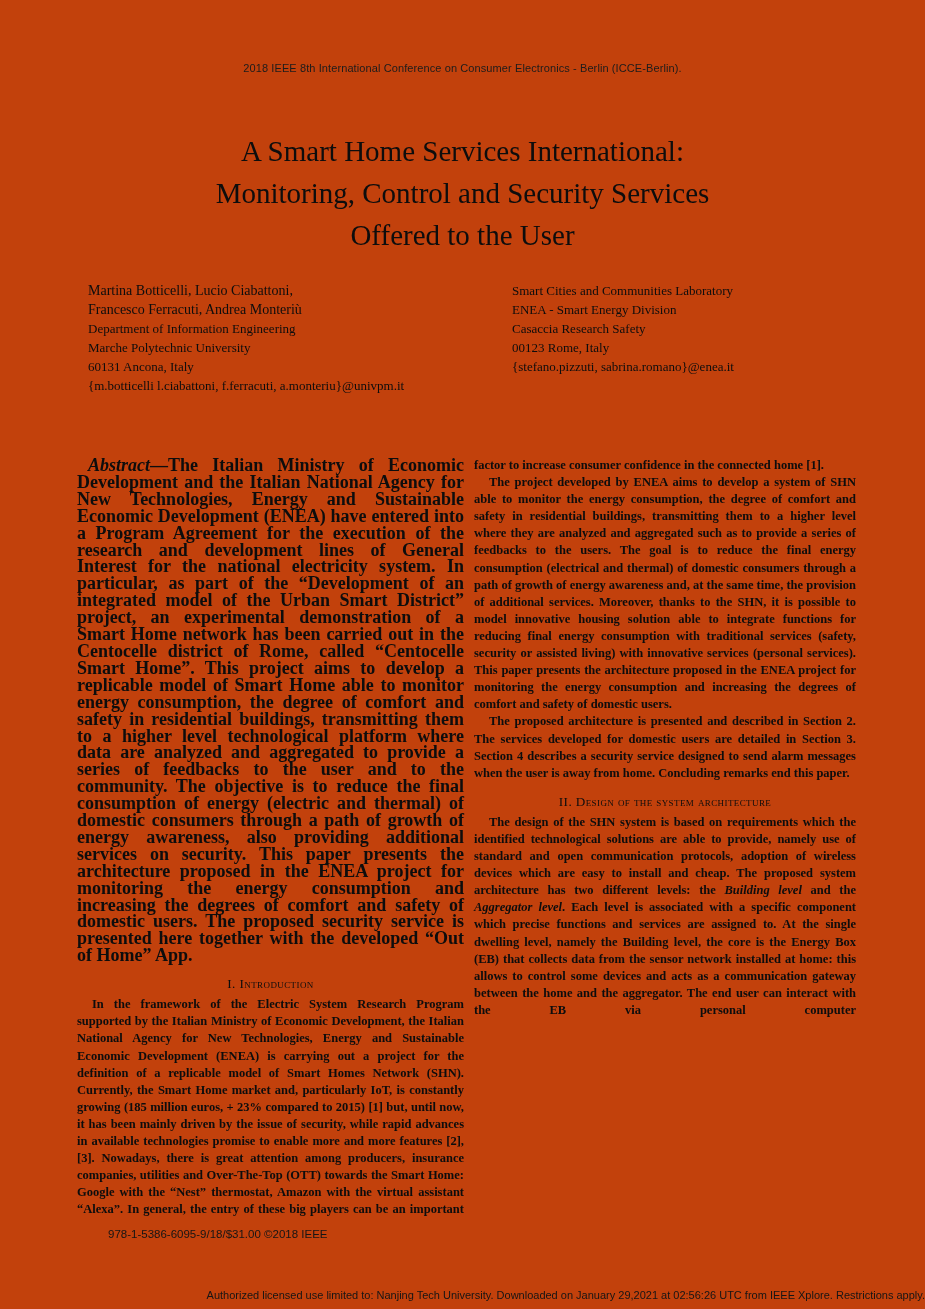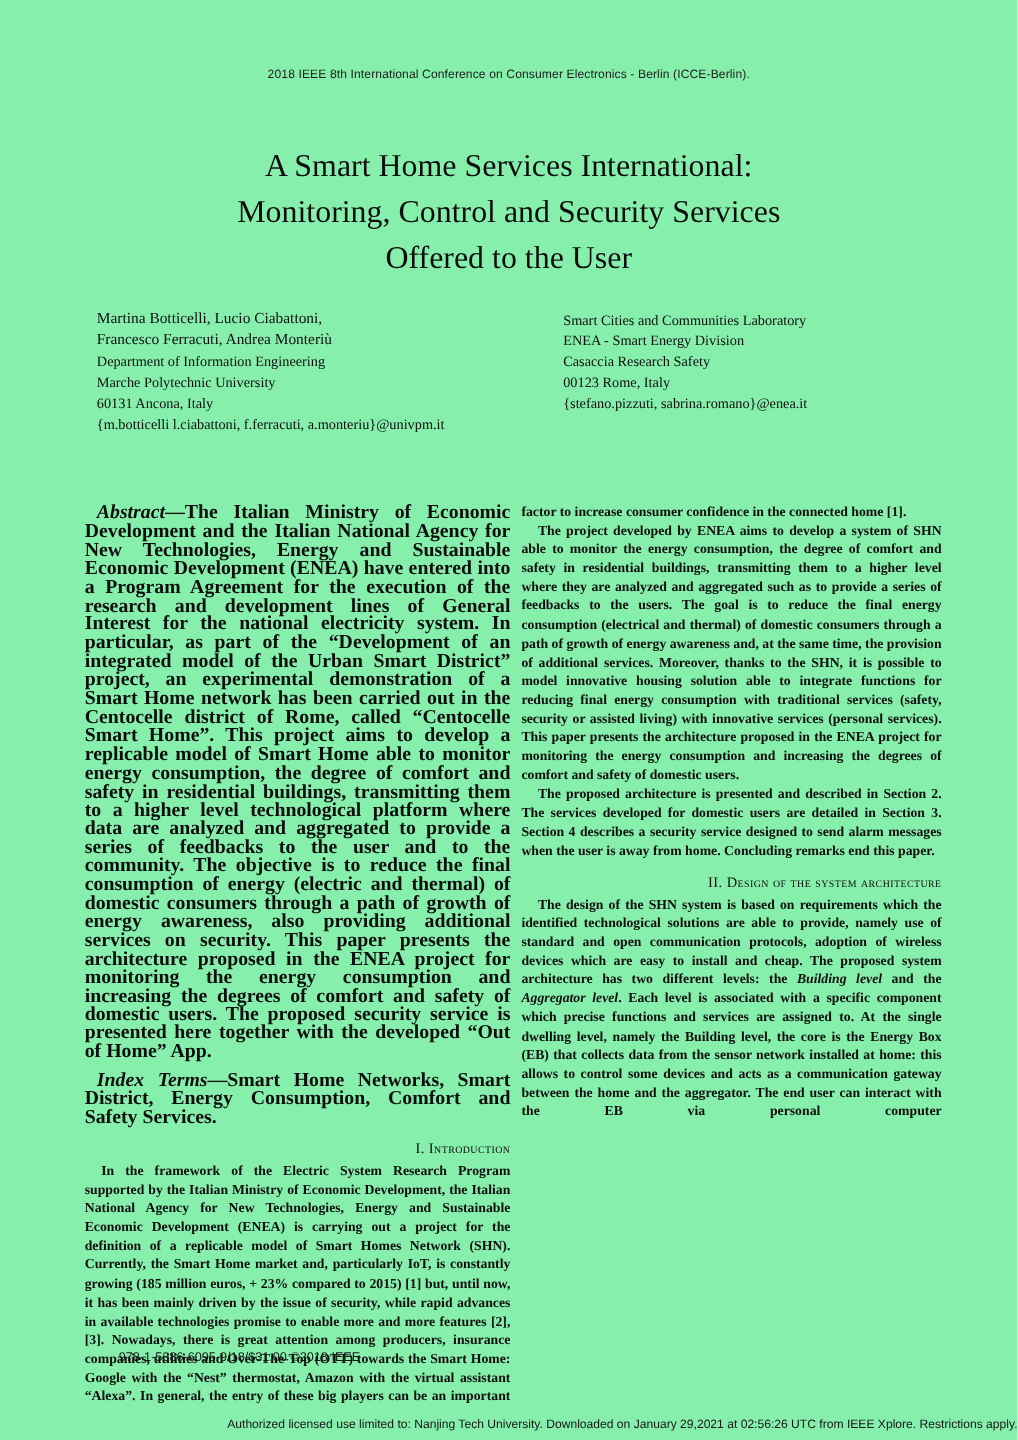--- a/index.html
+++ b/index.html
@@ -2,21 +2,21 @@
 <html><head>
 <meta charset="utf-8">
 <style>
   * { margin: 0; padding: 0; box-sizing: border-box; }
   html, body { background: #ffffff; }
   .page {
     position: relative;
     width: 925px;
     height: 1309px;
     margin: 0 auto;
-    background: #86efac;
+    background: #c2410c;
     color: #000;
     font-family: "Liberation Serif", serif;
     overflow: hidden;
   }
   .conf-header {
     position: absolute;
     top: 62px; left: 0;
     width: 100%;
     text-align: center;
     font-family: "Liberation Sans", sans-serif;
@@ -57,21 +57,21 @@
   .col-right { left: 474px; width: 382px; }
   .abstract, .index-terms {
     font-weight: 700;
     font-size: 18px;
     line-height: 16.9px;
     text-indent: 11px;
   }
   .index-terms { margin-top: 9px; }
   .lead-label { font-style: italic; font-weight: 700; }
   .sec-heading {
-    text-align: right;
+    text-align: center;
     text-indent: 0;
     font-variant: small-caps;
     font-size: 13.2px;
     letter-spacing: 0.4px;
     margin-top: 11px;
     margin-bottom: 4px;
     font-weight: 400;
   }
   .body-p { text-indent: 15px; font-weight: bold; }
   .no-indent { text-indent: 0; }
@@ -119,21 +119,20 @@
   <div class="author-block right">
     <div>Smart Cities and Communities Laboratory</div>
     <div>ENEA - Smart Energy Division</div>
     <div>Casaccia Research Safety</div>
     <div>00123 Rome, Italy</div>
     <div>{stefano.pizzuti, sabrina.romano}@enea.it</div>
   </div>
 
   <div class="col col-left">
     <p class="abstract"><span class="lead-label">Abstract</span><span>—The Italian Ministry of Economic Development and the Italian National Agency for New Technologies, Energy and Sustainable Economic Development (ENEA) have entered into a Program Agreement for the execution of the research and development lines of General Interest for the national electricity system. In particular, as part of the “Development of an integrated model of the Urban Smart District” project, an experimental demonstration of a Smart Home network has been carried out in the Centocelle district of Rome, called “Centocelle Smart Home”. This project aims to develop a replicable model of Smart Home able to monitor energy consumption, the degree of comfort and safety in residential buildings, transmitting them to a higher level technological platform where data are analyzed and aggregated to provide a series of feedbacks to the user and to the community. The objective is to reduce the final consumption of energy (electric and thermal) of domestic consumers through a path of growth of energy awareness, also providing additional services on security. This paper presents the architecture proposed in the ENEA project for monitoring the energy consumption and increasing the degrees of comfort and safety of domestic users. The proposed security service is presented here together with the developed “Out of Home” App.</span></p>
-    <p class="index-terms"><span class="lead-label">Index Terms</span><span>—Smart Home Networks, Smart District, Energy Consumption, Comfort and Safety Services.</span></p>
     <h2 class="sec-heading">I. Introduction</h2>
     <p class="body-p cont-last">In the framework of the Electric System Research Program supported by the Italian Ministry of Economic Development, the Italian National Agency for New Technologies, Energy and Sustainable Economic Development (ENEA) is carrying out a project for the definition of a replicable model of Smart Homes Network (SHN). Currently, the Smart Home market and, particularly IoT, is constantly growing (185 million euros, + 23% compared to 2015) [1] but, until now, it has been mainly driven by the issue of security, while rapid advances in available technologies promise to enable more and more features [2], [3]. Nowadays, there is great attention among producers, insurance companies, utilities and Over-The-Top (OTT) towards the Smart Home: Google with the “Nest” thermostat, Amazon with the virtual assistant “Alexa”. In general, the entry of these big players can be an important</p>
   </div>
 
   <div class="col col-right">
     <p class="body-p no-indent">factor to increase consumer confidence in the connected home [1].</p>
     <p class="body-p">The project developed by ENEA aims to develop a system of SHN able to monitor the energy consumption, the degree of comfort and safety in residential buildings, transmitting them to a higher level where they are analyzed and aggregated such as to provide a series of feedbacks to the users. The goal is to reduce the final energy consumption (electrical and thermal) of domestic consumers through a path of growth of energy awareness and, at the same time, the provision of additional services. Moreover, thanks to the SHN, it is possible to model innovative housing solution able to integrate functions for reducing final energy consumption with traditional services (safety, security or assisted living) with innovative services (personal services). This paper presents the architecture proposed in the ENEA project for monitoring the energy consumption and increasing the degrees of comfort and safety of domestic users.</p>
     <p class="body-p">The proposed architecture is presented and described in Section 2. The services developed for domestic users are detailed in Section 3. Section 4 describes a security service designed to send alarm messages when the user is away from home. Concluding remarks end this paper.</p>
     <h2 class="sec-heading">II. Design of the system architecture</h2>
     <p class="body-p cont-last"><span>The design of the SHN system is based on requirements which the identified technological solutions are able to provide, namely use of standard and open communication protocols, adoption of wireless devices which are easy to install and cheap. The proposed system architecture has two different levels: the </span><span class="em">Building level</span><span> and the </span><span class="em">Aggregator level</span><span>. Each level is associated with a specific component which precise functions and services are assigned to. At the single dwelling level, namely the Building level, the core is the Energy Box (EB) that collects data from the sensor network installed at home: this allows to control some devices and acts as a communication gateway between the home and the aggregator. The end user can interact with the EB via personal computer</span></p>

